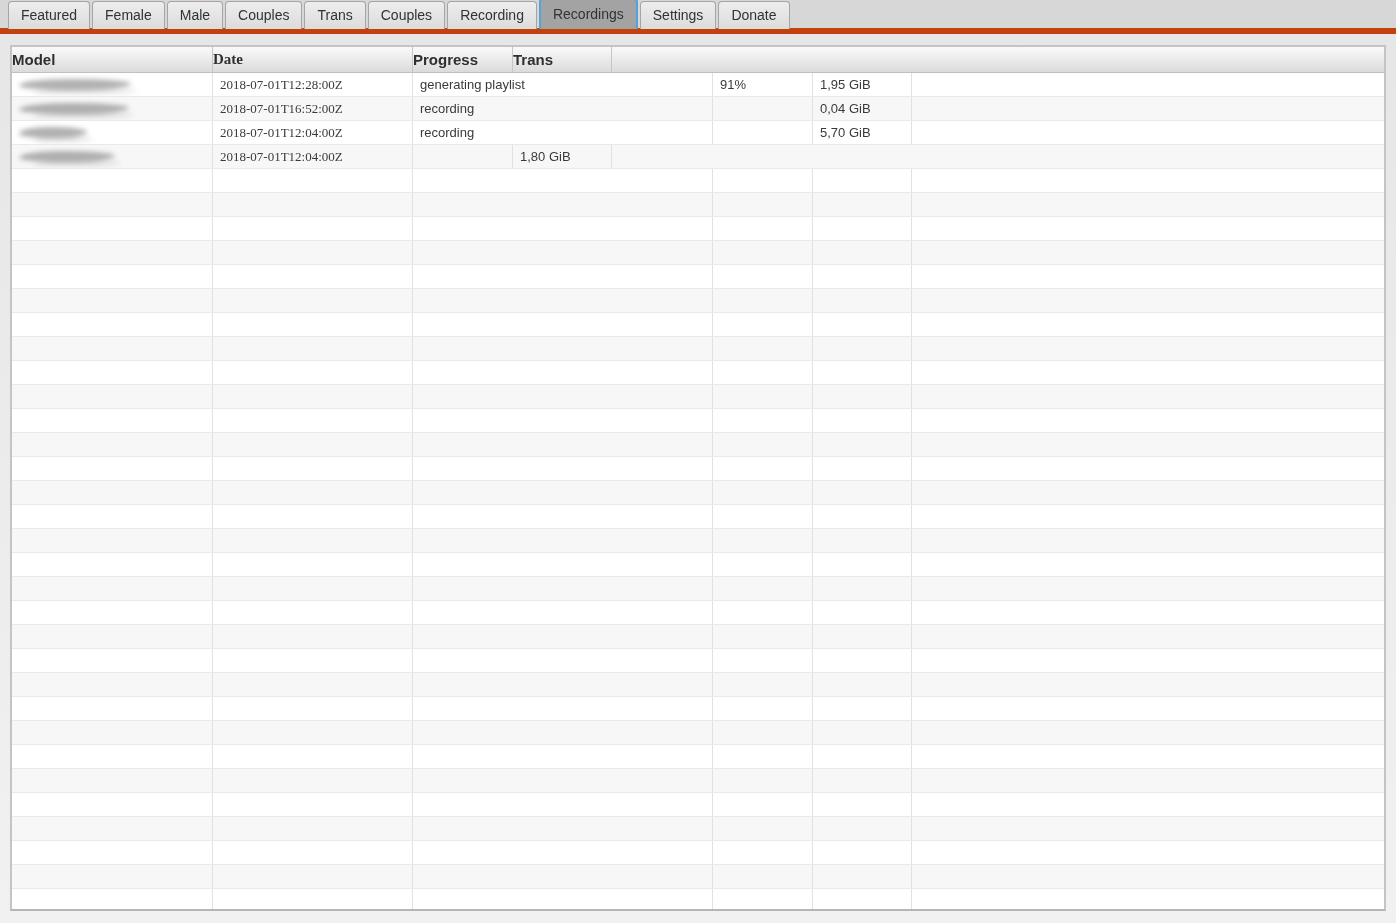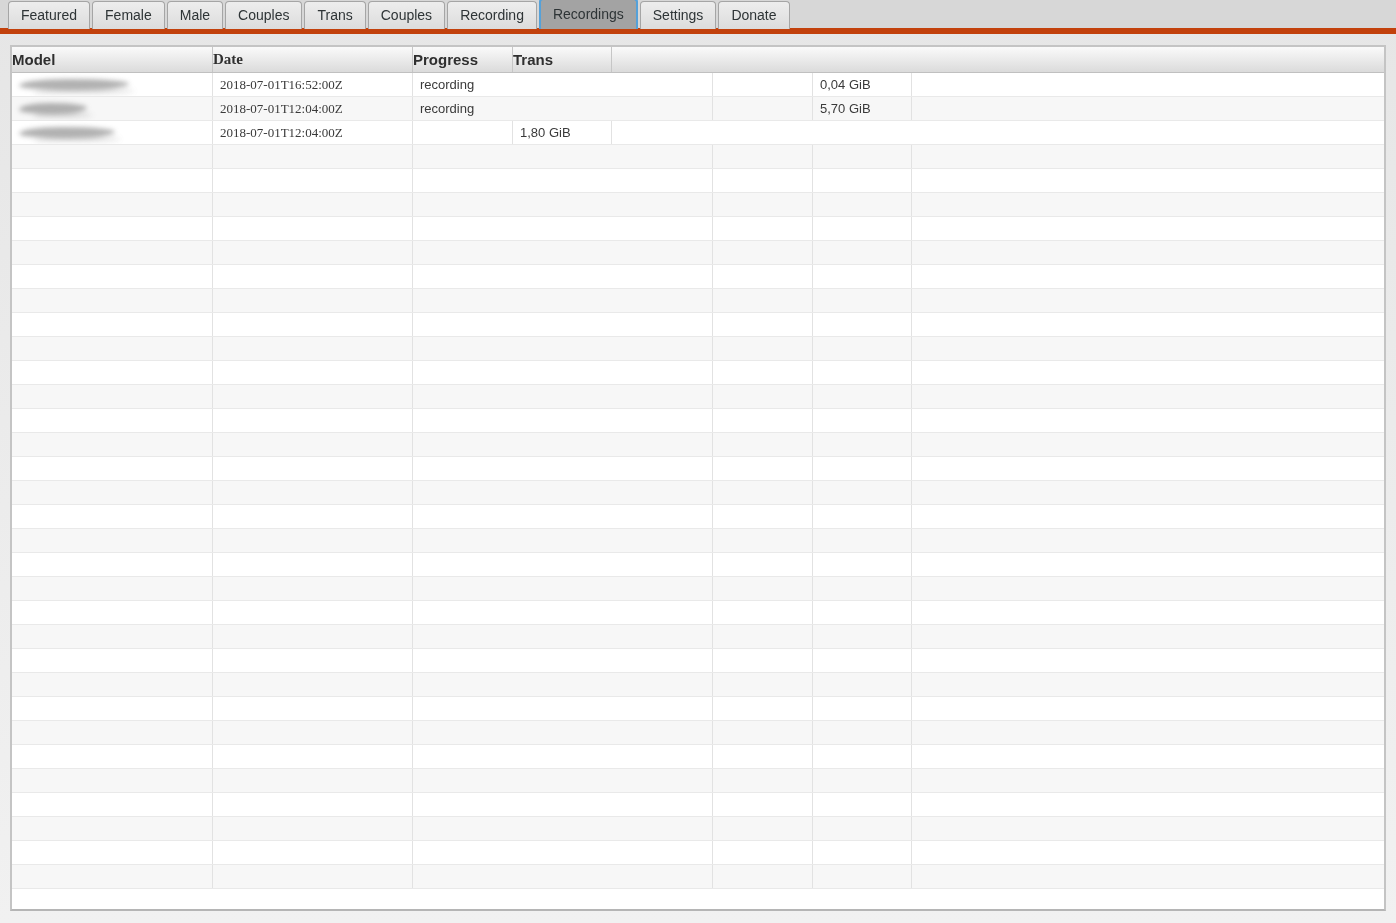--- a/index.html
+++ b/index.html
@@ -133,20 +133,30 @@
   <div class="thead">
       <div class="th col-model">Model</div>
       <div class="th col-date">Date</div>
       <div class="th col-progress">Progress</div>
       <div class="th col-size">Trans</div>
       <div class="th"></div>
     </div>
   <div class="tbody">
       <div class="tr">
         <div class="td col-model">
+          <div class="blur-blob" style="width: 112px;"></div>
+        </div>
+        <div class="td col-date">2018-07-01T12:28:00Z</div>
+        <div class="td col-status">generating playlist</div>
+        <div class="td col-progress">91%</div>
+        <div class="td col-size">1,95 GiB</div>
+        <div class="td"></div>
+      </div>
+      <div class="tr">
+        <div class="td col-model">
           <div class="blur-blob" style="width: 110px;"></div>
         </div>
         <div class="td col-date">2018-07-01T16:52:00Z</div>
         <div class="td col-status">recording</div>
         <div class="td col-progress"></div>
         <div class="td col-size">0,04 GiB</div>
         <div class="td"></div>
       </div>
       <div class="tr">
         <div class="td col-model">

